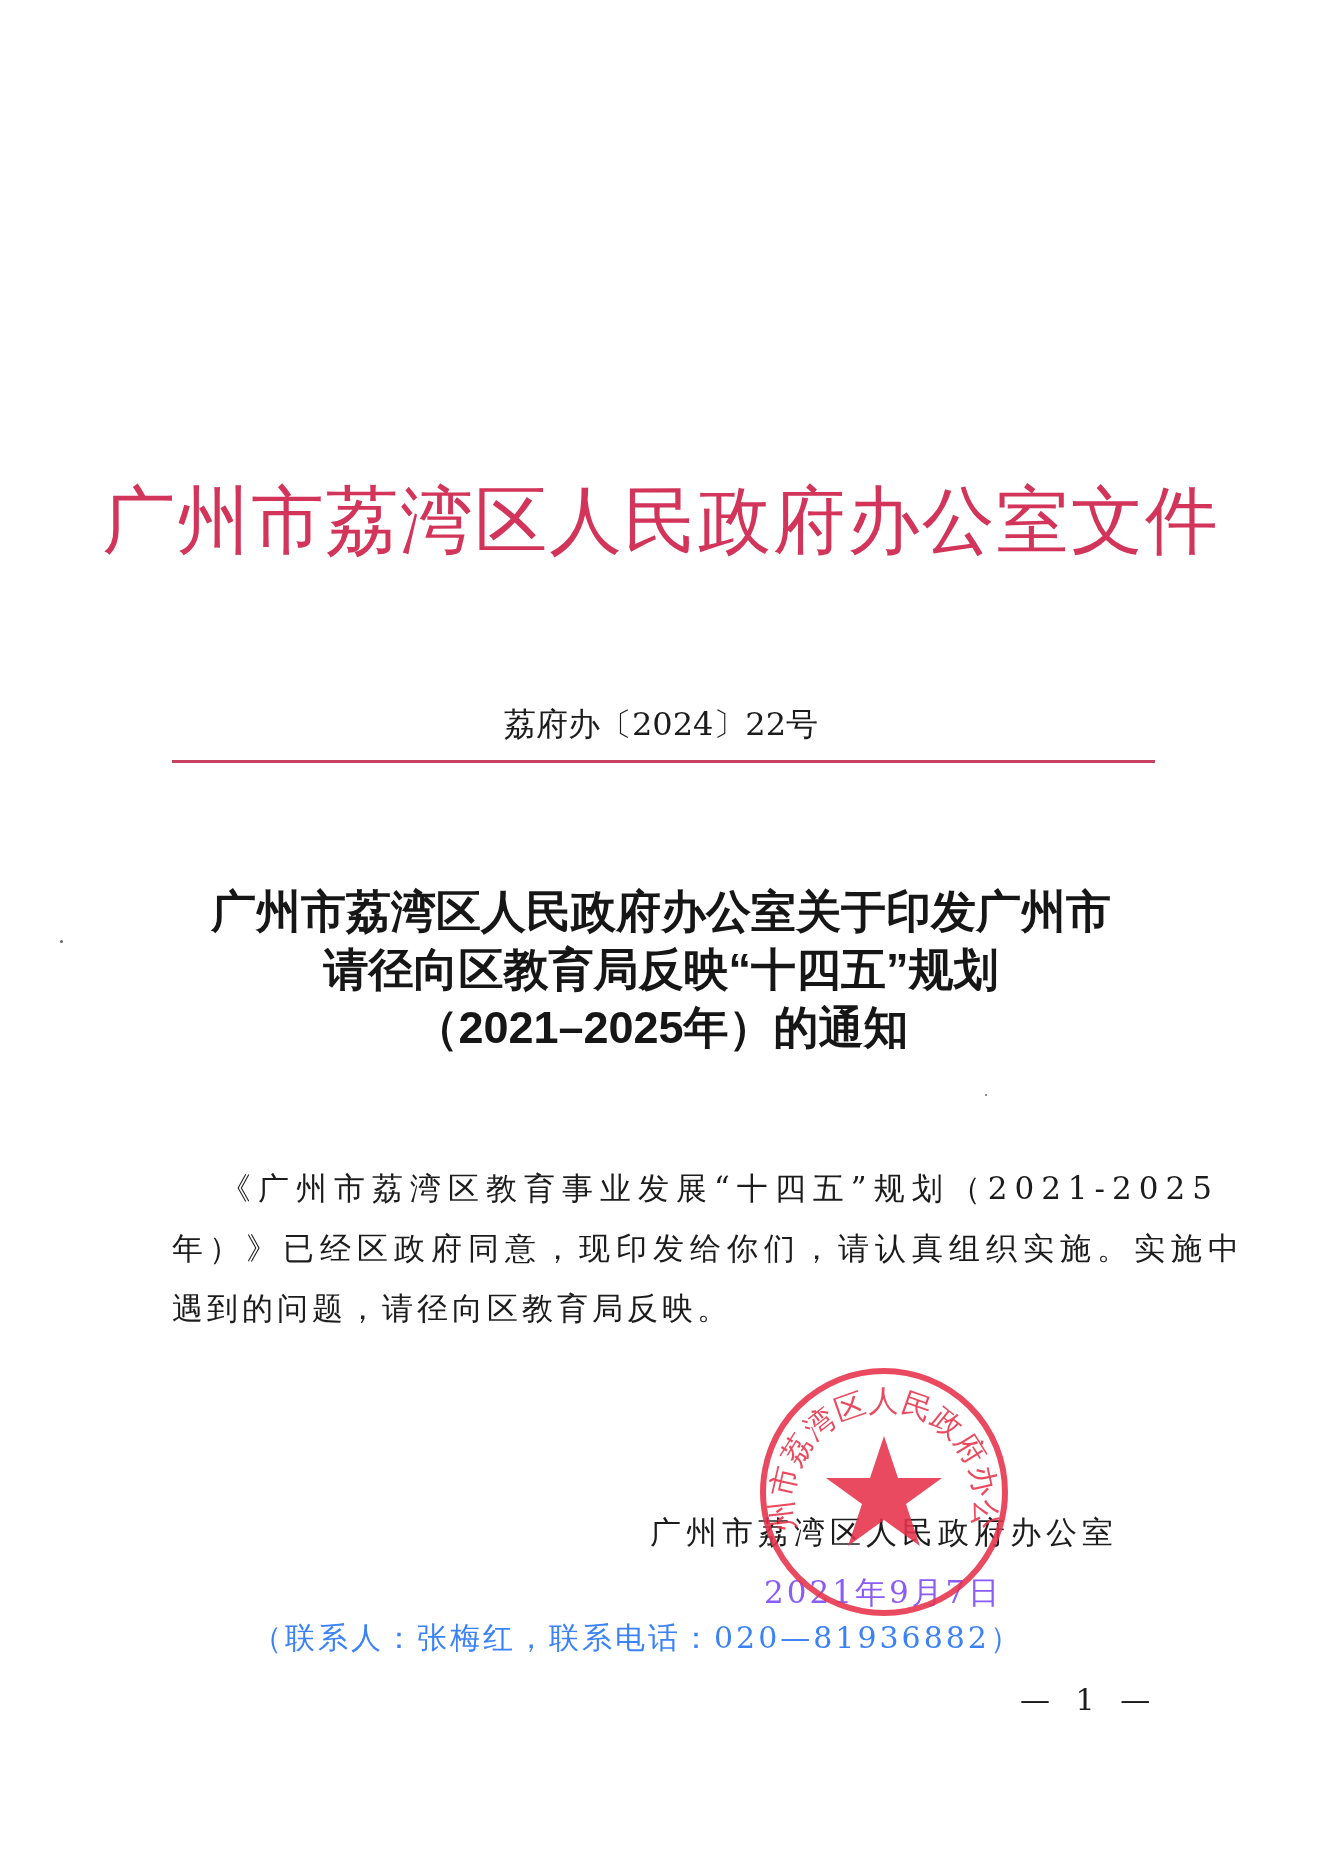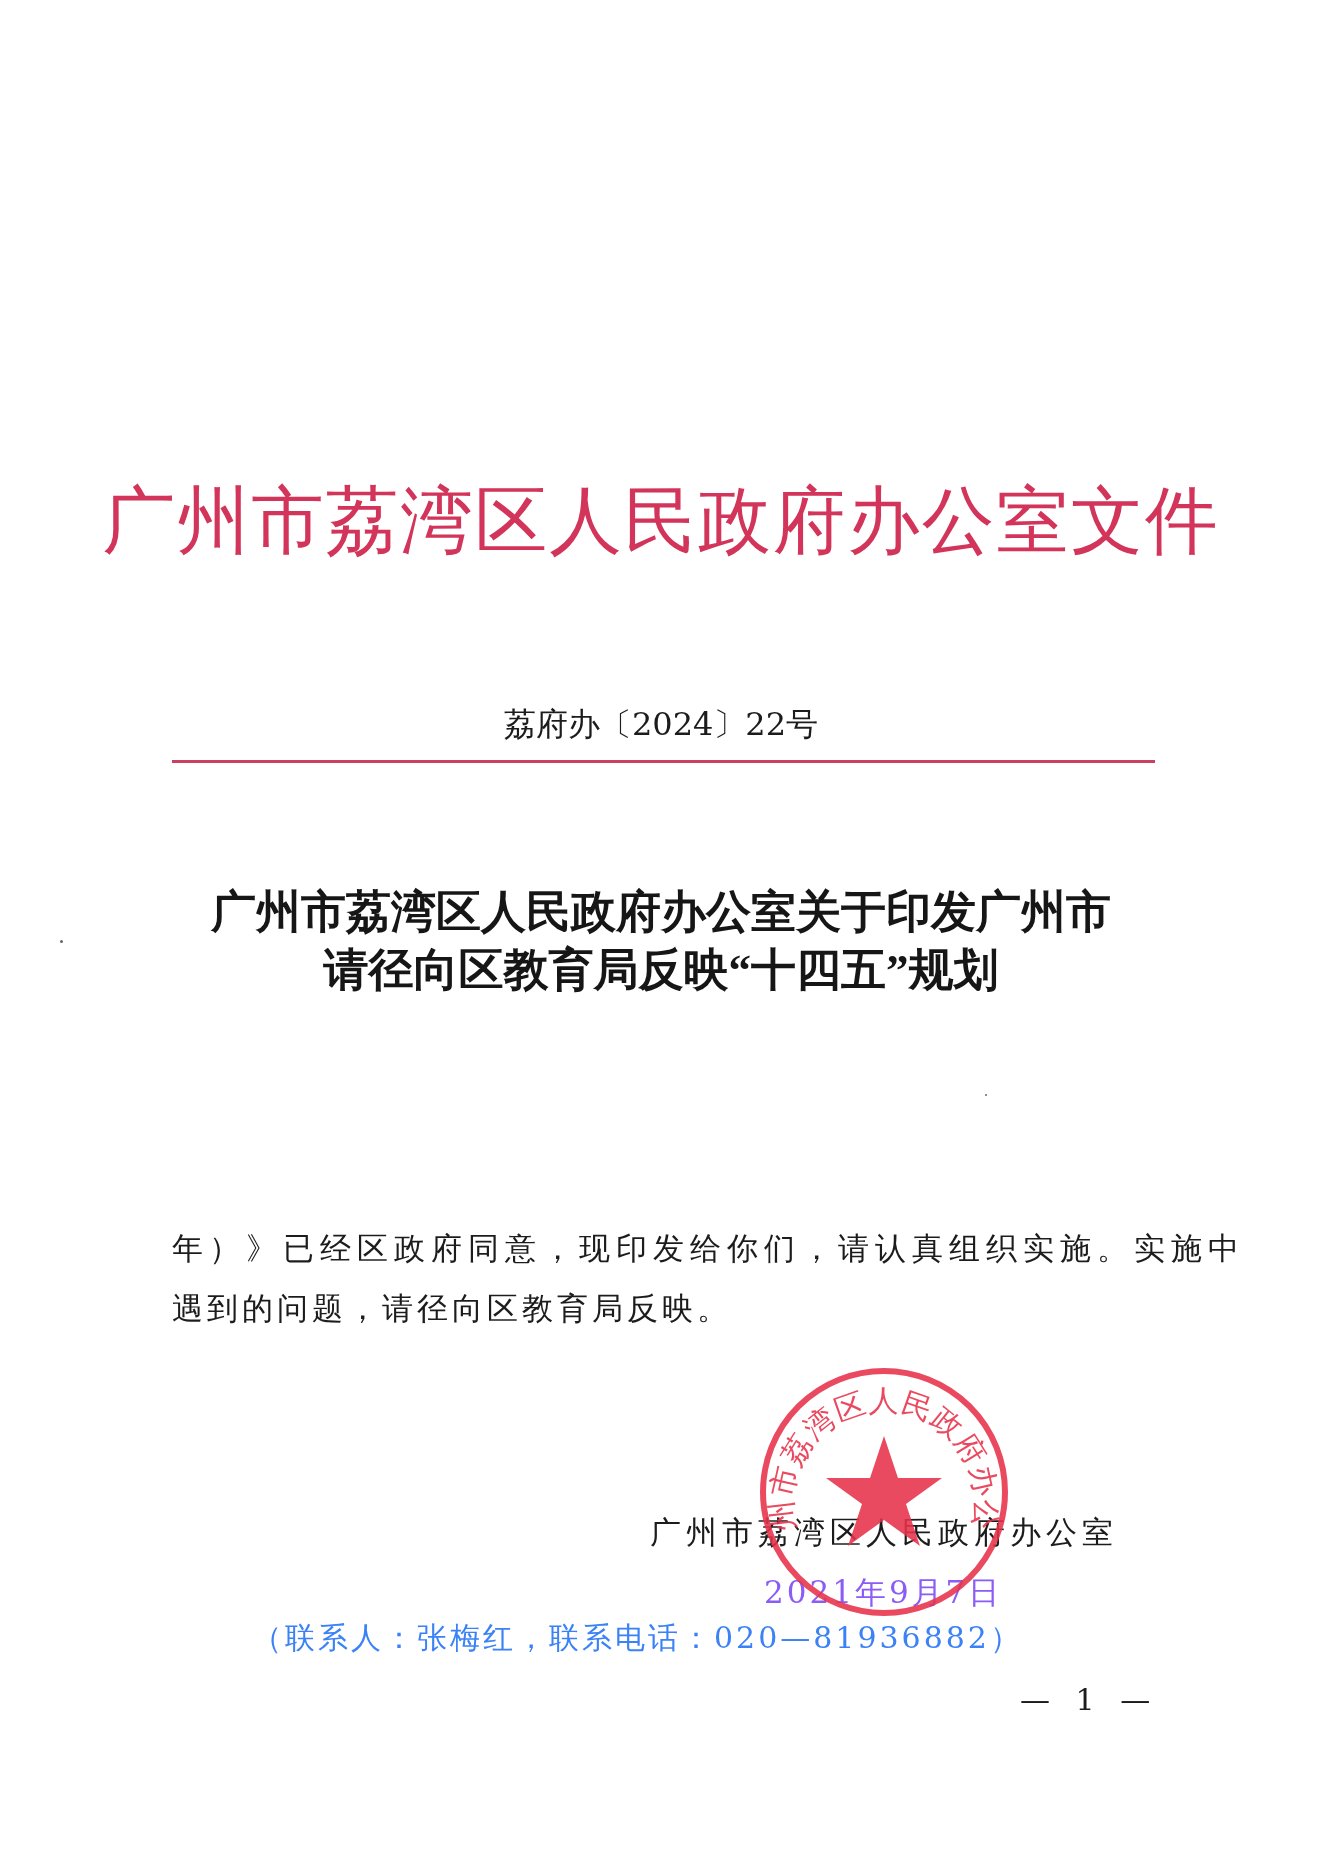--- a/index.html
+++ b/index.html
@@ -49,21 +49,21 @@
     position: absolute;
     left: 172px; top: 760px;
     width: 983px; height: 3px;
     background: #c94160;
   }
 
   
   .title {
     left: 0; width: 1322px;
     text-align: center;
-    font-family: Liberation Serif, serif;
+    font-family: Liberation Sans, sans-serif;
     font-weight: bold;
     font-size: 45px;
     line-height: 58px;
     color: #161616;
   }
   .title.l1 { top: 883px; }
   .title.l2 { top: 941px; }
   .title.l3 { top: 999px; }
 
   
@@ -129,21 +129,23 @@
 <div class="page">
 
   <div class="abs masthead">广州市荔湾区人民政府办公室文件</div>
 
   <div class="abs docnum">荔府办〔2024〕22号</div>
 
   <div class="rule"></div>
 
   <div class="abs title l1">广州市荔湾区人民政府办公室关于印发广州市</div>
   <div class="abs title l2">请径向区教育局反映“十四五”规划</div>
+  <div class="abs title l3">（2021–2025年）的通知</div>
 
+  <div class="abs body p1">《广州市荔湾区教育事业发展“十四五”规划（2021-2025</div>
   <div class="abs body p3">遇到的问题，请径向区教育局反映。</div>
   <div class="abs body p2">年）》已经区政府同意，现印发给你们，请认真组织实施。实施中</div>
 
   <div class="abs sign">广州市荔湾区人民政府办公室</div>
   <div class="abs date">2021年9月7日</div>
 
   <svg class="seal" viewBox="0 0 252 252" style="opacity:0.88;">
     <defs>
       <path id="sealArc" d="M 40 170 A 92 92 0 1 1 212 170" fill="none"></path>
     </defs>

